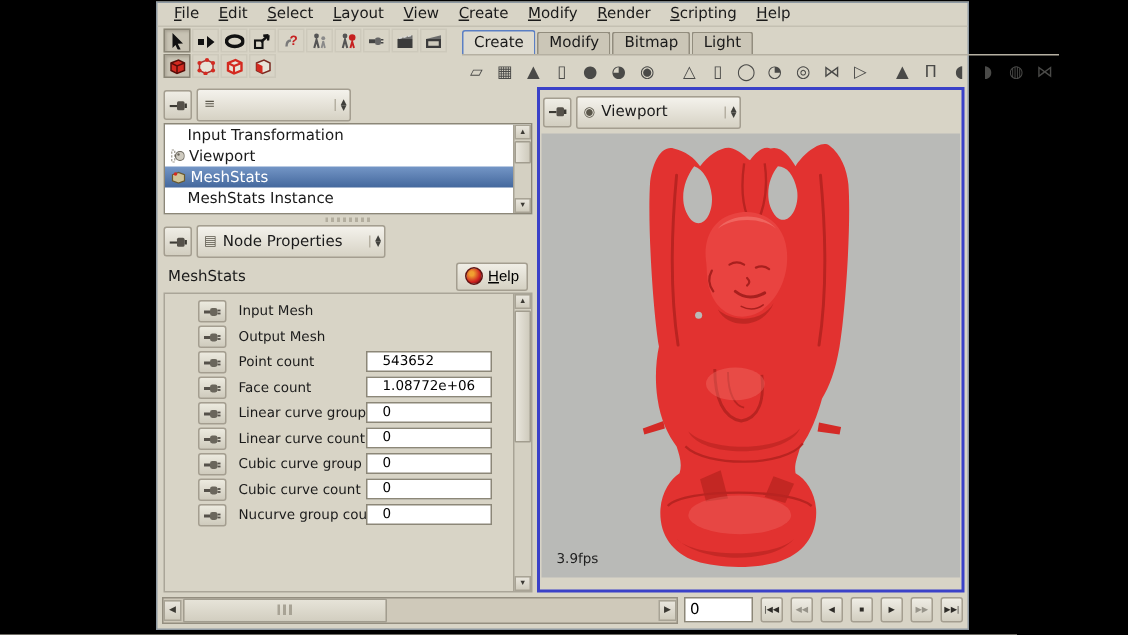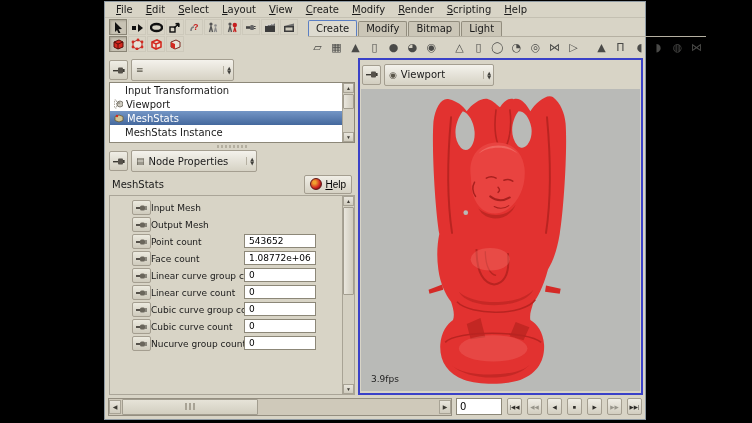--- a/index.html
+++ b/index.html
@@ -67,30 +67,30 @@
   .grip{width:30px;height:3px;background:repeating-linear-gradient(90deg,#b3ae9f 0 2px,transparent 2px 4px);}
   
   .props-panel{flex:1;display:flex;flex-direction:column;min-height:0;}
   .props-name-row{height:22px;flex:0 0 22px;display:flex;align-items:center;justify-content:space-between;padding:0 3px;}
   .help-btn{height:19px;border:1px solid #a49e90;border-radius:2px;background:linear-gradient(#f0eee6,#d5d1c3);
             display:flex;gap:3px;align-items:center;font-size:10px;padding:0 5px;}
   .k3d-dot{width:10px;height:10px;border-radius:50%;
            background:radial-gradient(circle at 35% 35%,#f0a030 15%,#cf2020 60%,#5a1010 90%);border:1px solid #601414;}
   .props-list{position:relative;flex:1;border:1px solid #aaa598;background:#d8d4c6;overflow:hidden;
               padding:3px 14px 0 22px;min-height:0;}
-  .prop-row{height:17px;display:flex;align-items:center;gap:0;position:relative;}
+  .prop-row{height:17px;display:flex;align-items:center;gap:8px;position:relative;}
   .plug-btn{width:19px;height:15px;flex:0 0 19px;border:1px solid #a49e90;border-radius:2px;
             background:linear-gradient(#eceadf,#cfcbbd);display:flex;align-items:center;justify-content:center;padding:0;}
   .prop-label{font-size:9px;white-space:nowrap;}
   .prop-field{position:absolute;left:112px;top:1px;width:62px;height:12px;border:1px solid #8c8778;
-              background:#fff;font-size:9px;font-family:"DejaVu Sans",sans-serif;padding:0 4px;}
+              background:#fff;font-size:9px;font-family:"DejaVu Sans",sans-serif;padding:0 10px;}
   
   .viewport{flex:1;border:2px solid #3a41c8;background:#d8d4c6;display:flex;flex-direction:column;min-width:0;}
   .vp-header{height:25px;flex:0 0 25px;display:flex;align-items:center;gap:3px;padding:2px 2px;}
-  .vp-canvas{flex:1;background:#b9bab7;position:relative;margin:0 1px 2px 1px;overflow:hidden;}
+  .vp-canvas{flex:1;background:#b9bab7;position:relative;margin:0 1px 8px 1px;overflow:hidden;}
   .vp-canvas svg{position:absolute;inset:0;width:100%;height:100%;}
   .fps{position:absolute;left:10px;bottom:7px;font-size:9px;color:#1f1f1f;}
   
   .bottombar{height:21px;flex:0 0 21px;display:flex;align-items:center;gap:4px;padding:1px 3px 2px 3px;}
   .timeline{flex:1;height:16px;border:1px solid #948e80;background:#cfc9ba;position:relative;
             display:flex;align-items:center;justify-content:space-between;}
   .tl-arrow{width:12px;height:14px;font-size:6px;text-align:center;line-height:13px;color:#3c3a34;
             background:linear-gradient(#e9e6dd,#d0ccbe);border:1px solid #a8a395;box-sizing:border-box;padding:0;}
   .tl-thumb{position:absolute;left:13px;top:0px;width:134px;height:14px;
             background:linear-gradient(#e6e3d8,#d2cec0);border:1px solid #a29d8f;border-radius:1px;

